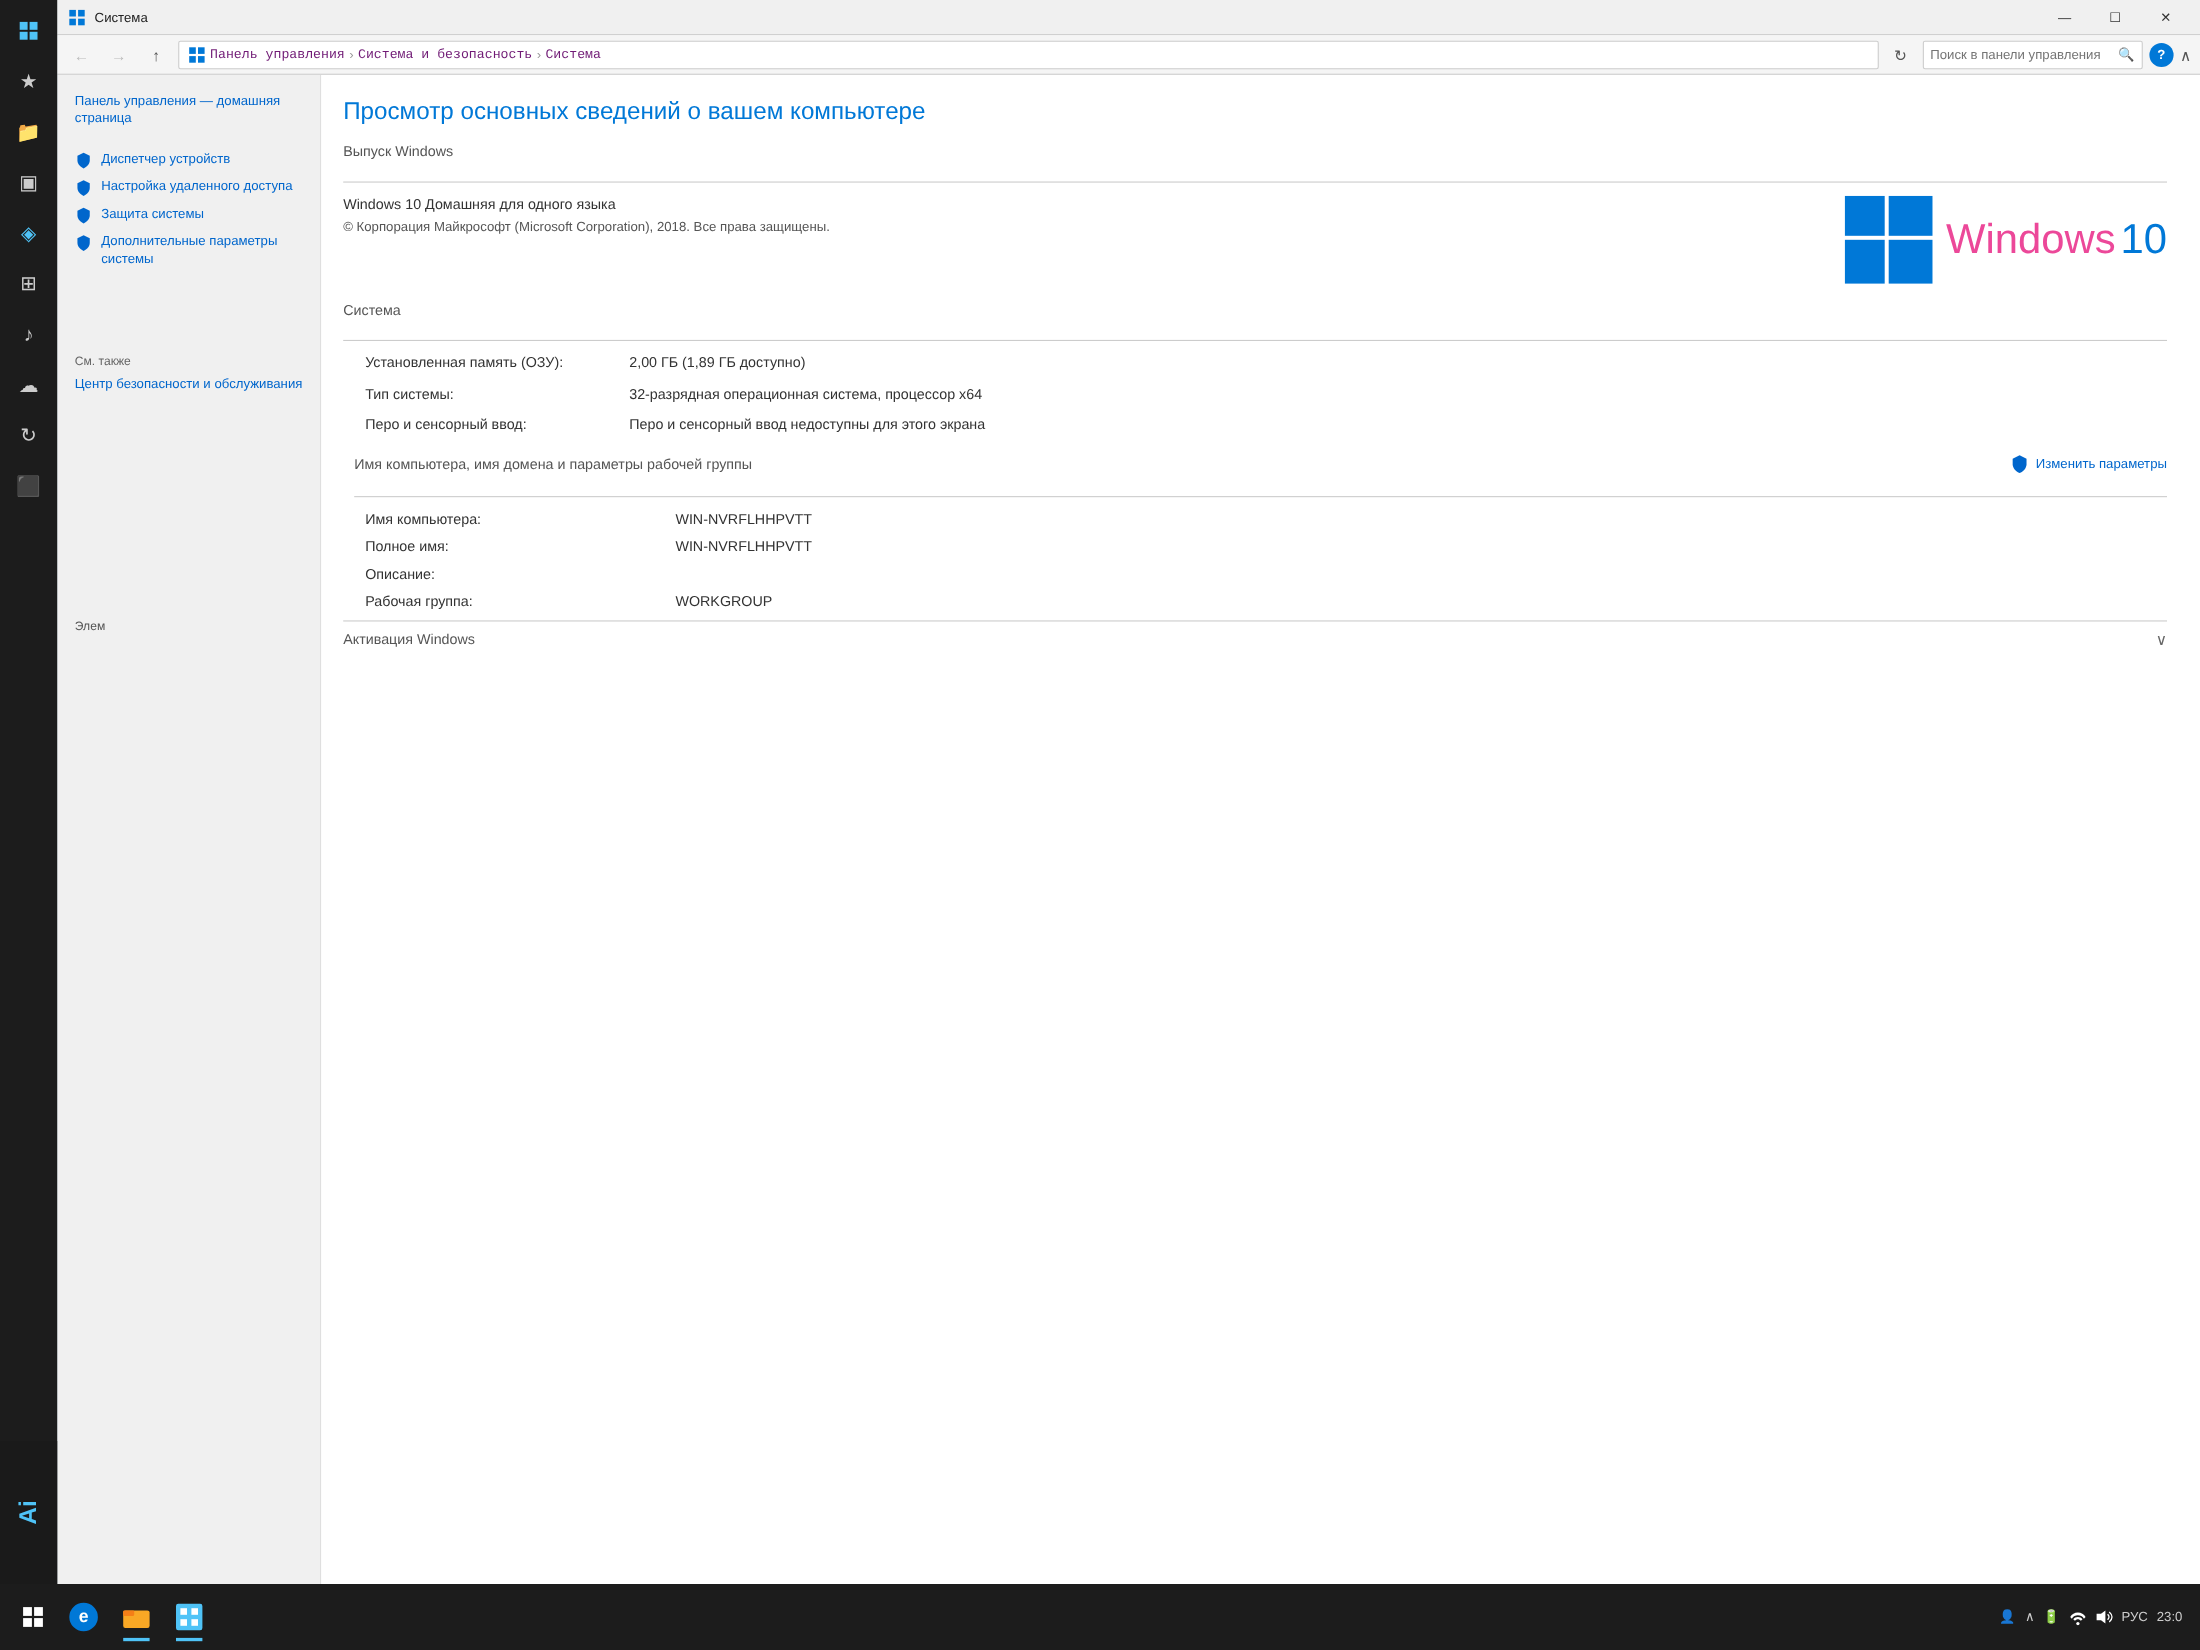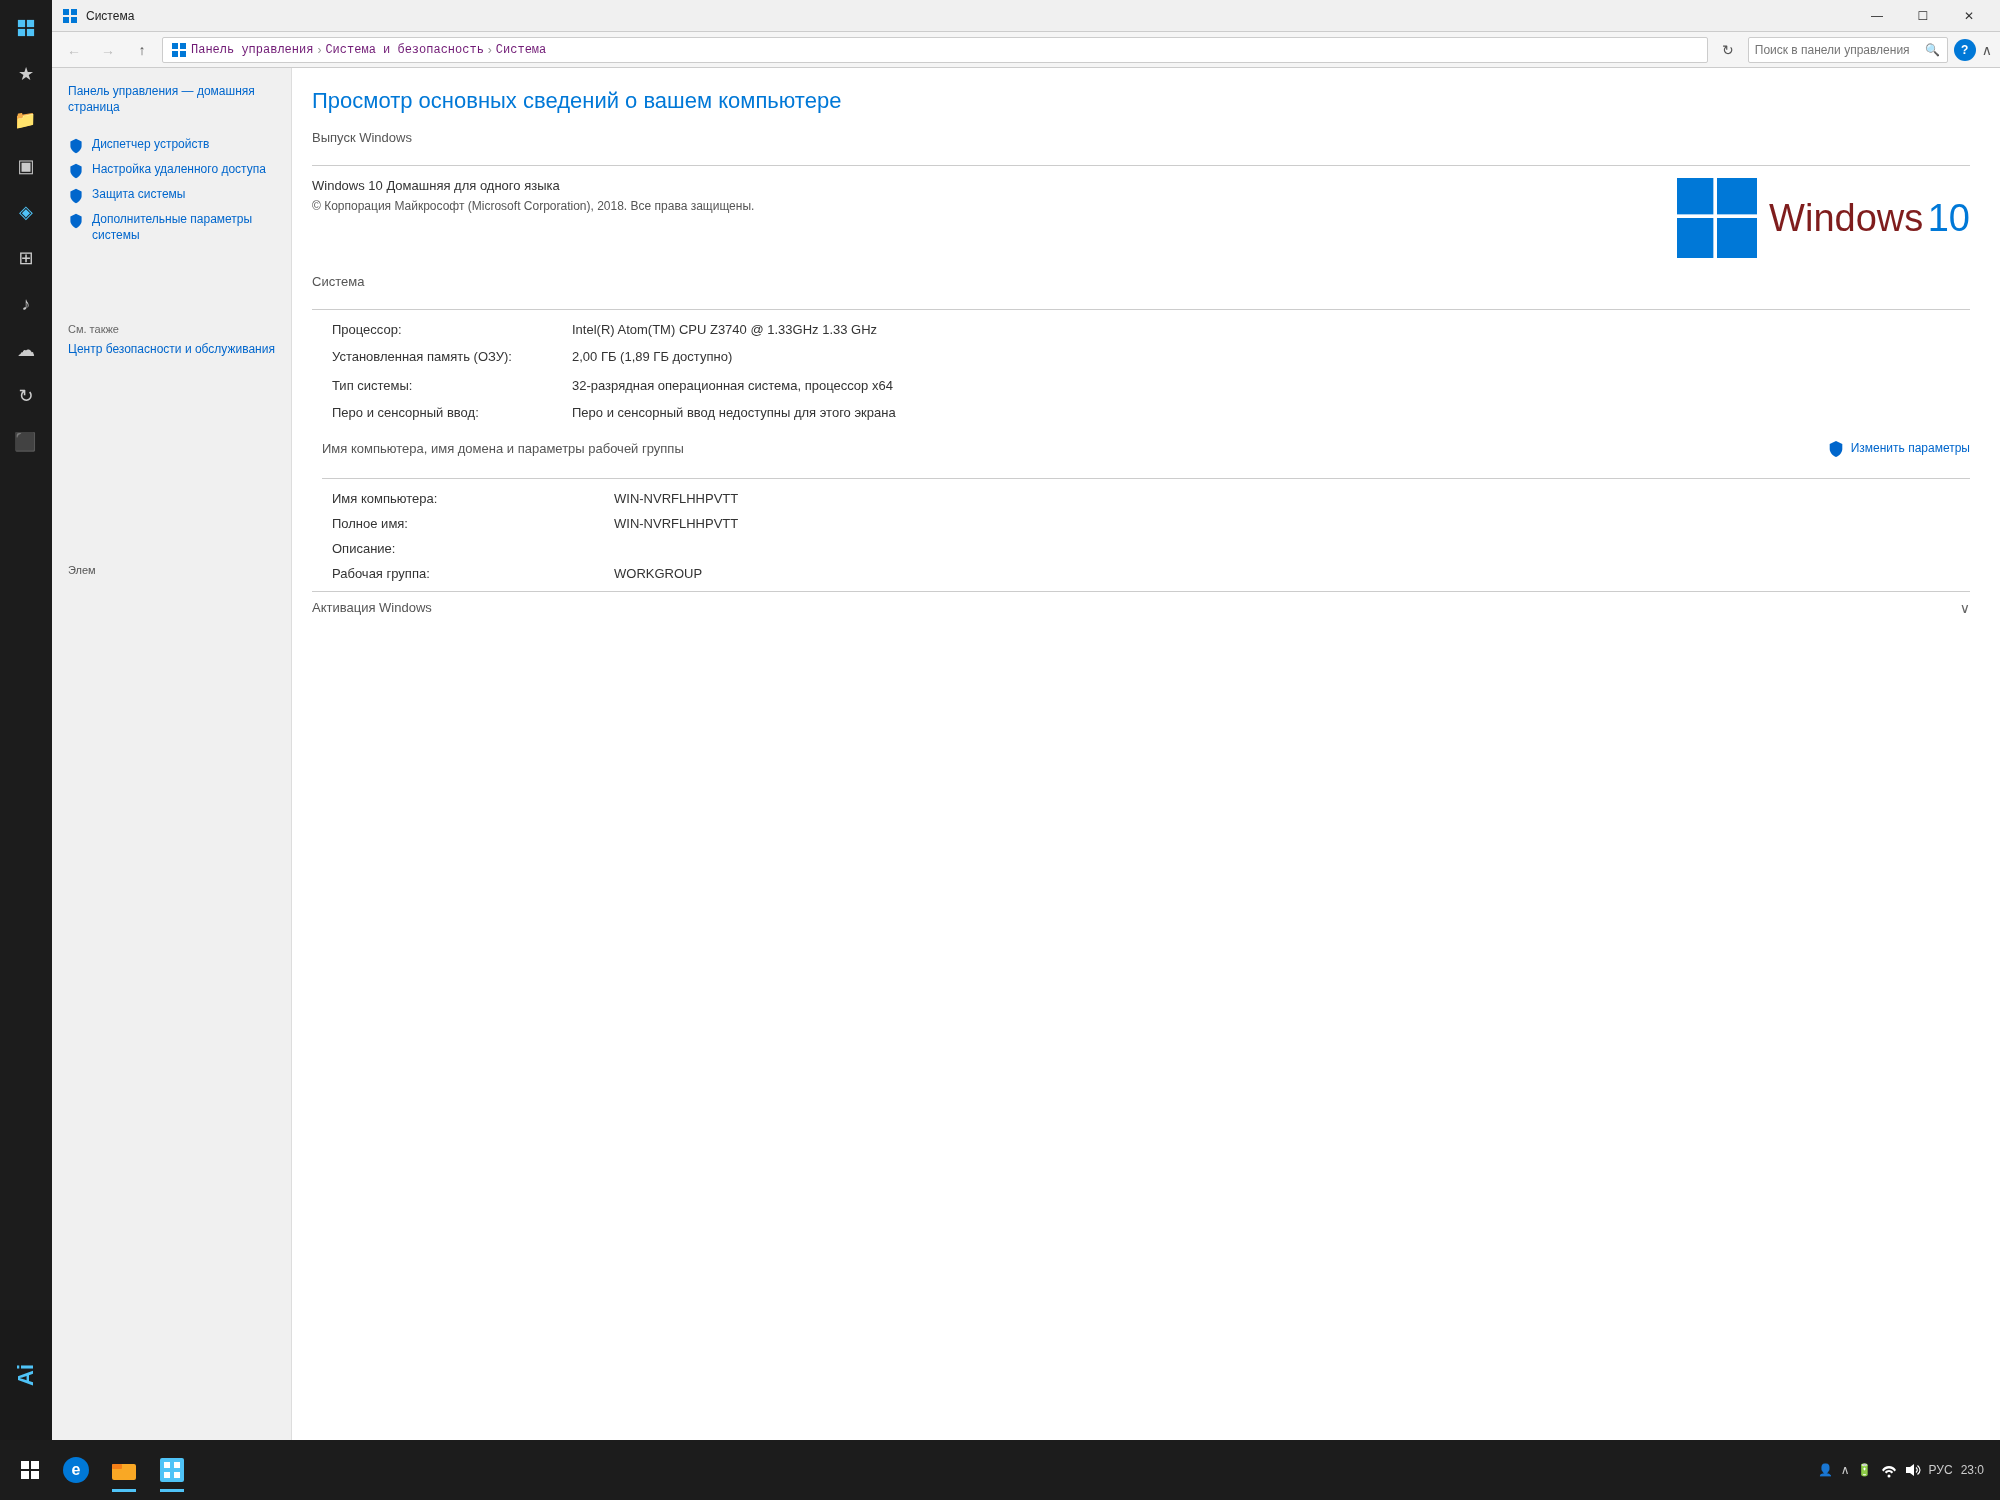--- a/index.html
+++ b/index.html
@@ -560,32 +560,28 @@
         </div>
         <div class="win-logo-area">
 
           <svg class="win-logo-svg" viewBox="0 0 88 88">
             <rect x="0" y="0" width="40" height="40" fill="#0078d7"></rect>
             <rect x="44" y="0" width="44" height="40" fill="#0078d7"></rect>
             <rect x="0" y="44" width="40" height="44" fill="#0078d7"></rect>
             <rect x="44" y="44" width="44" height="44" fill="#0078d7"></rect>
           </svg>
           <div>
-            <span style="font-size:38px;color:#7f1d1d;font-weight:300;">Windows</span>
+            <span style="font-size:38px;color:#ec4899;font-weight:300;">Windows</span>
             <span style="font-size:38px;color:#0078d7;font-weight:300;">10</span>
           </div>
         </div>
       </div>
 
       <div class="section-header">Система</div>
 
-      <div class="info-row">
-        <span class="info-label">Процессор:</span>
-        <span class="info-value">Intel(R) Atom(TM) CPU  Z3740  @ 1.33GHz   1.33 GHz</span>
-      </div>
 
       <div class="info-row">
         <span class="info-label" style="line-height:1.3">Установленная память (ОЗУ):</span>
         <span class="info-value">2,00 ГБ (1,89 ГБ доступно)</span>
       </div>
 
       <div class="info-row">
         <span class="info-label">Тип системы:</span>
         <span class="info-value">32-разрядная операционная система, процессор x64</span>
       </div>

